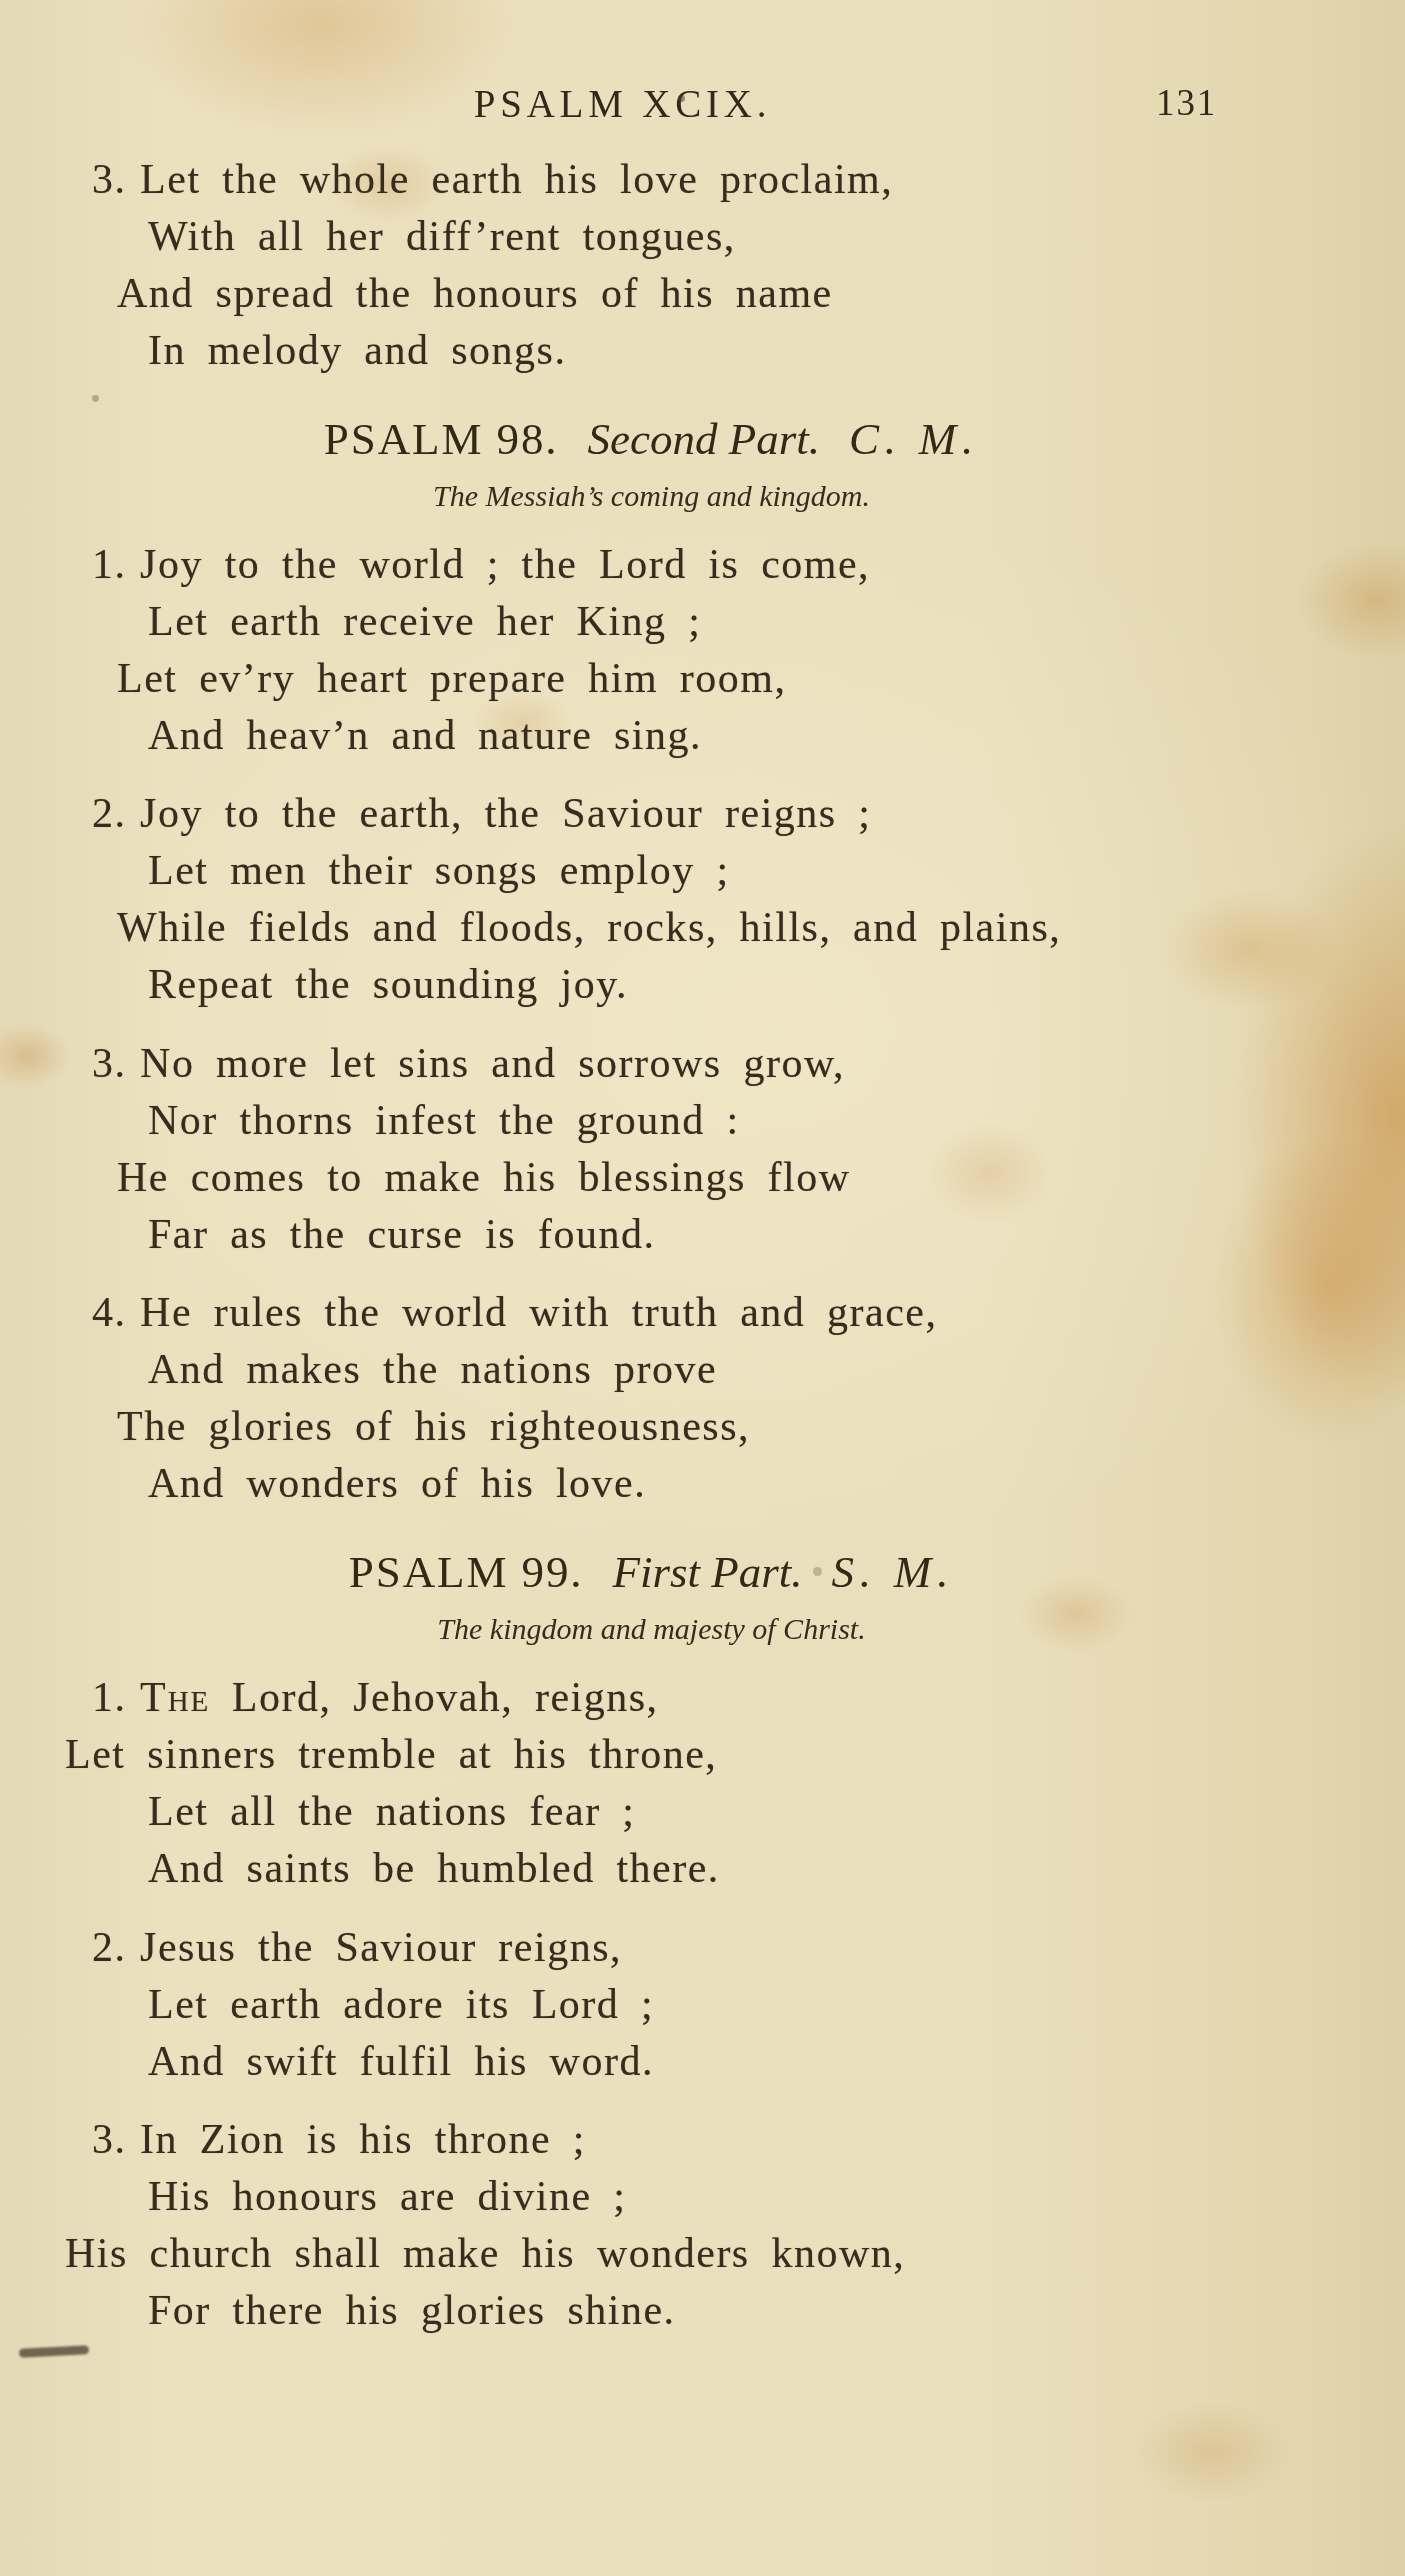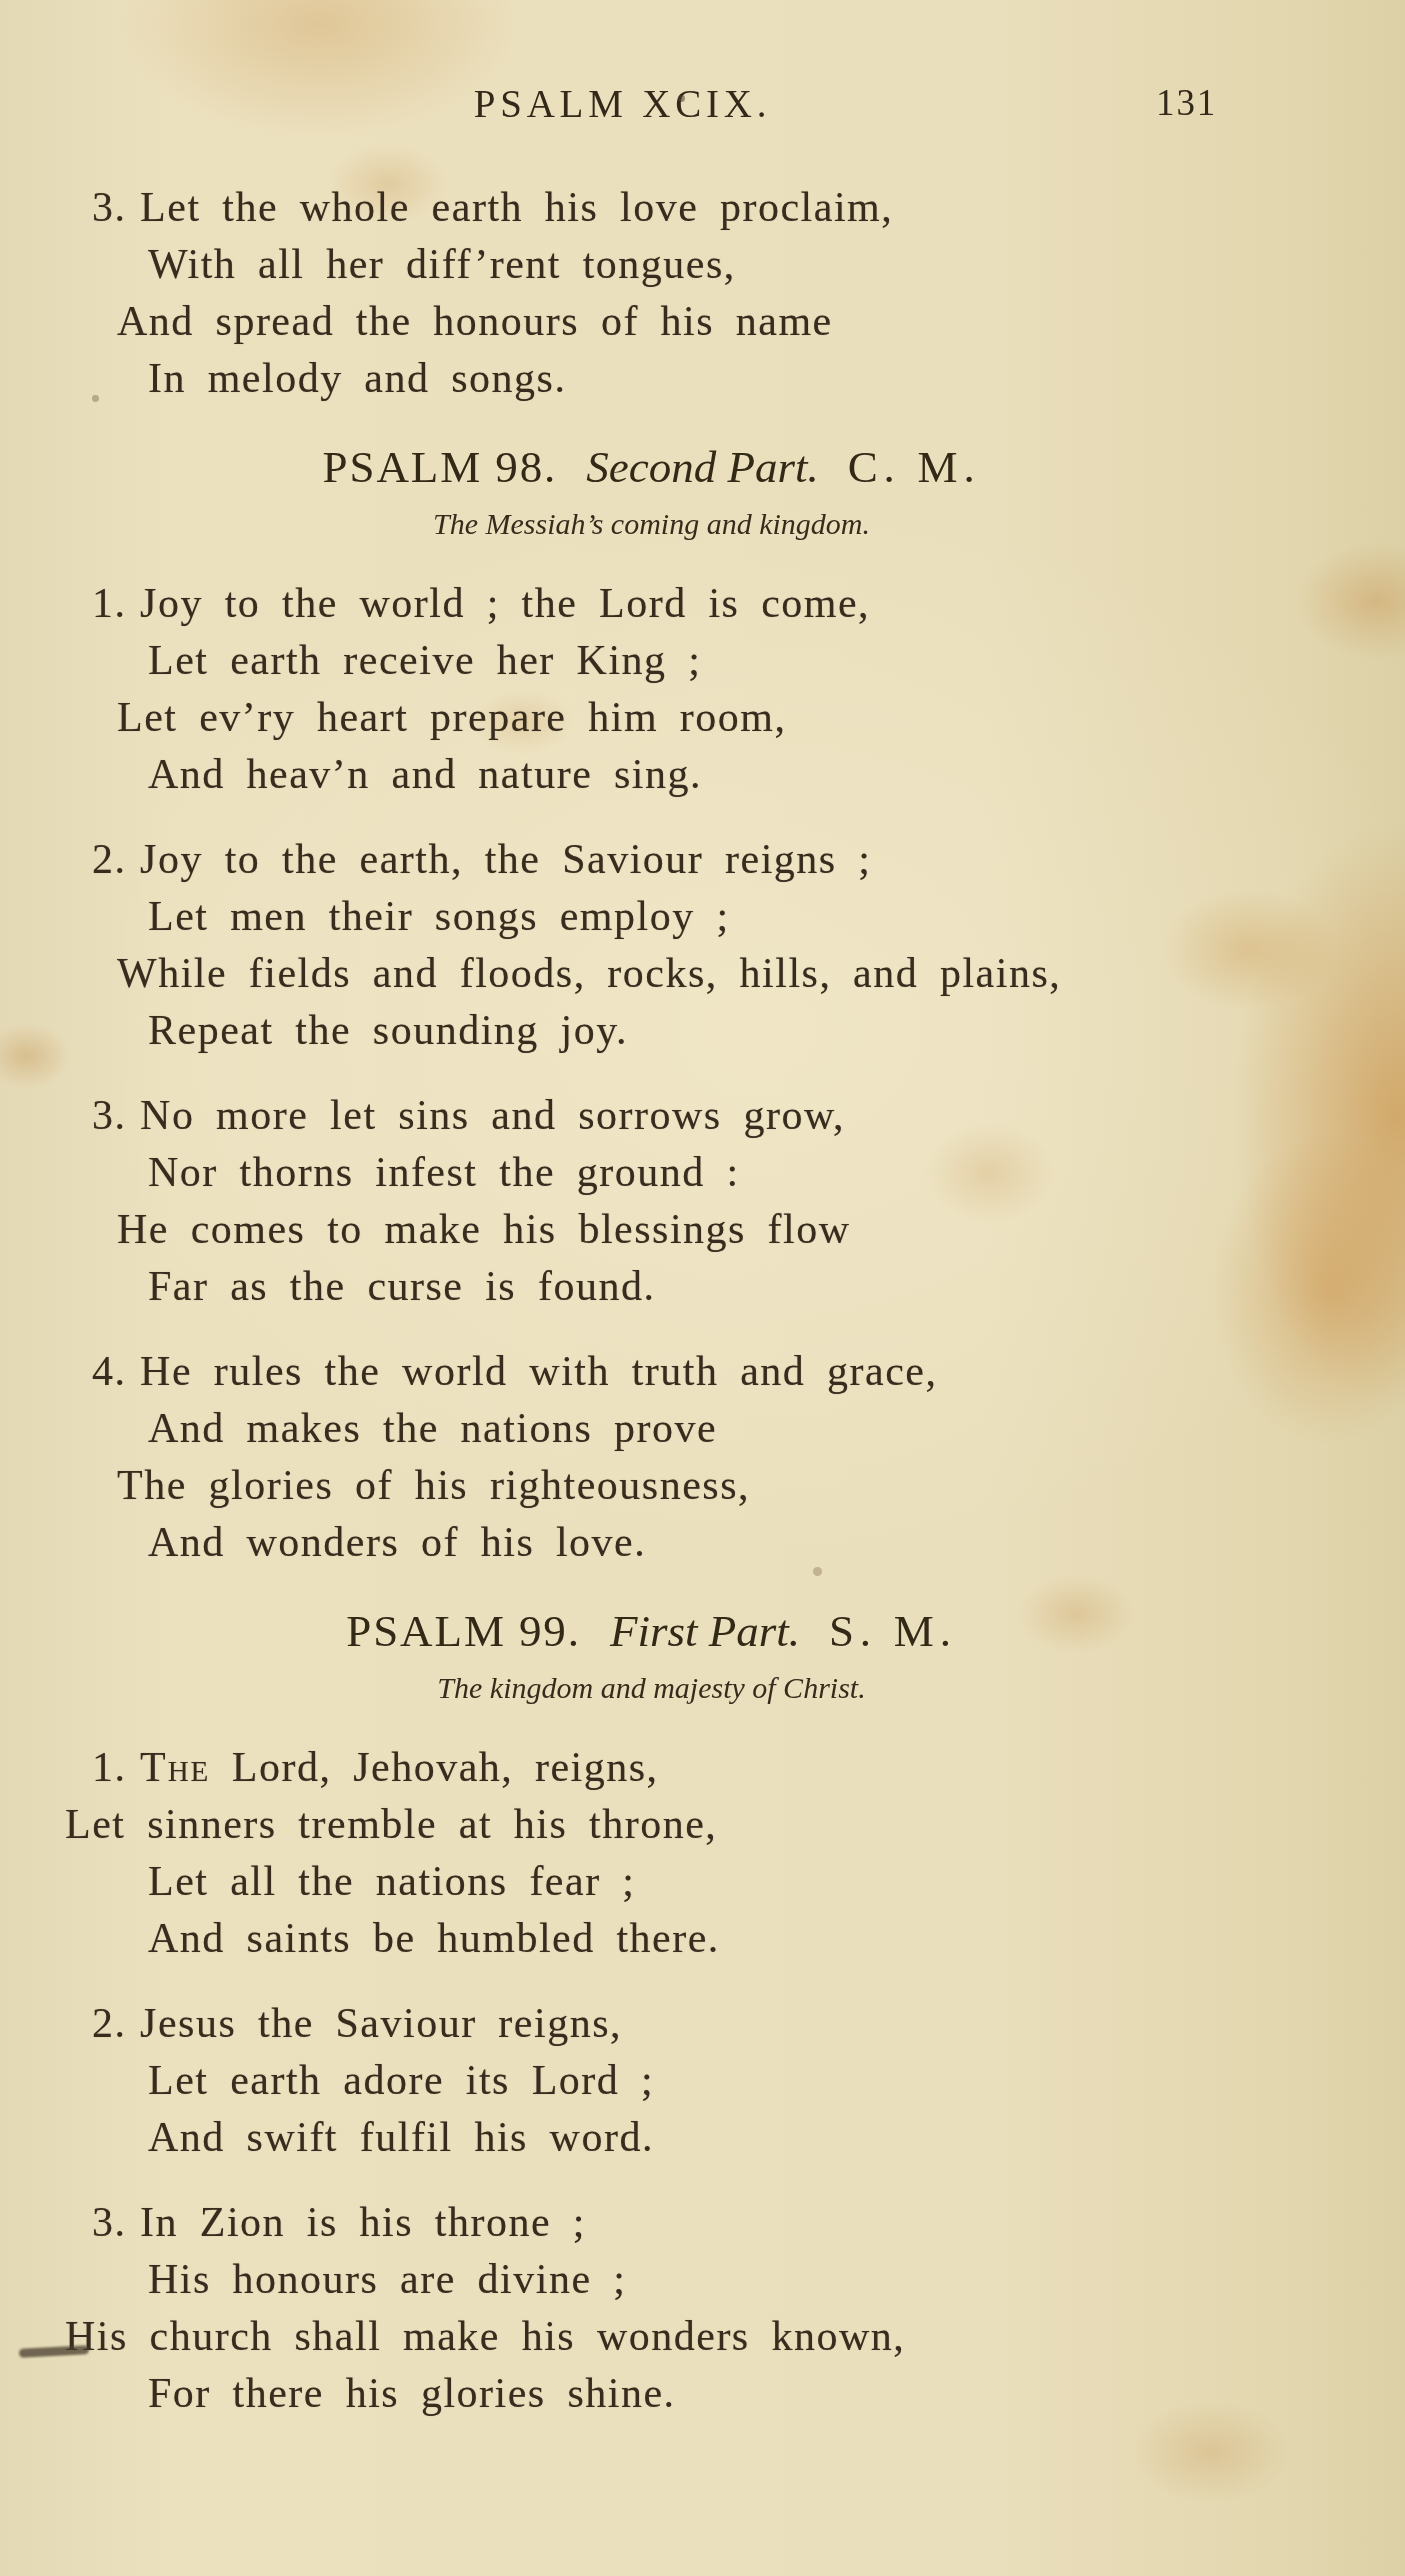--- a/index.html
+++ b/index.html
@@ -43,40 +43,40 @@
   .psalm-heading{
     text-align:center;
     margin:33px 136px 5.8px 0;
     font-size:45px;
     color:#332917;
     line-height:54px;
     white-space:nowrap;
   }
   .ph-title{letter-spacing:1.9px;}
   .ph-part{font-style:italic;margin:0 29px;}
-  .ph-meter{letter-spacing:5.8px;}
+  .ph-meter{letter-spacing:5.8px;font-style:italic;}
   .psalm-subtitle{
     text-align:center;
     margin:0 136px 17.4px 0;
     font-style:italic;
     font-size:30px;
     line-height:47px;
     color:#372c1c;
   }
   .stanza{margin:0 0 21.3px 0;}
   .vline{
     font-size:42px;
     line-height:57px;
     letter-spacing:1.5px;
     word-spacing:9.7px;
     white-space:nowrap;
     margin-left:56px;
     text-shadow:0 0 1px rgba(55,44,29,.35);
   }
-  .vline-1{margin-left:0;margin-top:28px;}
+  .vline-1{margin-left:0;}
   .cm .vline-3{margin-left:25px;}
   .sm .vline-3{margin-left:-27px;}
   .vnum{margin-right:13.6px;}
   .sc{font-variant:small-caps;letter-spacing:1.9px;}
   .smudge{
     position:absolute;
     left:19.4px;top:2347px;
     width:70px;height:8.7px;
     background:rgba(72,62,46,.75);
     border-radius:4.8px;

